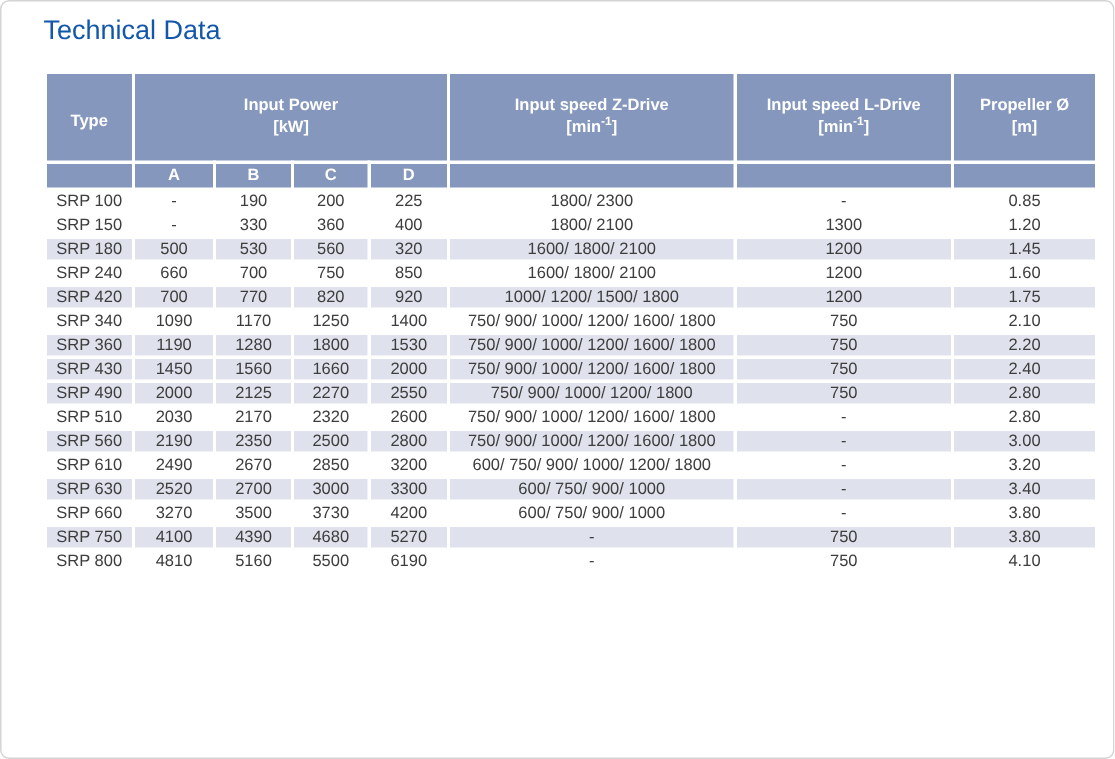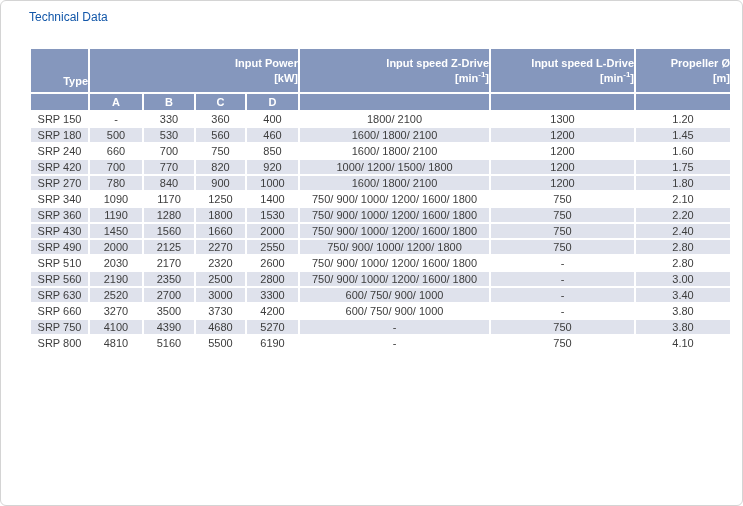--- a/index.html
+++ b/index.html
@@ -4,42 +4,42 @@
 <style>
   html,body{margin:0;padding:0;background:#fff;}
   body{font-family:"Liberation Sans","DejaVu Sans",sans-serif;-webkit-font-smoothing:antialiased;}
   .frame{
     width:743px;height:506px;box-sizing:border-box;
     background:#fff;border:1px solid #d4d4d4;border-radius:6px;
     overflow:hidden;position:relative;
   }
   .page-title{
     position:absolute;left:28px;top:9px;
-    font-size:12px;color:#1257a9;letter-spacing:0;
+    font-size:18px;color:#1257a9;letter-spacing:0;
   }
   table.tech{
     position:absolute;left:28px;top:46px;
     border-collapse:collapse;table-layout:fixed;
     width:701px;
     font-size:11px;color:#3d3d3d;
   }
   table.tech col.c-type{width:59px;}
   table.tech col.c-a{width:54px;}
   table.tech col.c-b{width:52px;}
   table.tech col.c-c{width:51px;}
   table.tech col.c-d{width:53px;}
   table.tech col.c-z{width:191px;}
   table.tech col.c-l{width:145px;}
   table.tech col.c-p{width:96px;}
   th,td{border:2px solid #ffffff;text-align:center;padding:0;overflow:hidden;white-space:nowrap;}
   thead th{
     background:#8597bd;color:#ffffff;font-weight:bold;font-size:11px;line-height:1.35;
   }
-  tr.hdr-main th{height:40px;vertical-align:middle;text-align:right;}
-  tr.hdr-main th.th-type{vertical-align:bottom;padding-bottom:3px;}
+  tr.hdr-main th{height:40px;vertical-align:middle;}
+  tr.hdr-main th.th-type{vertical-align:bottom;padding-bottom:18px;}
   tr.hdr-sub th{height:16px;vertical-align:middle;}
   sup.u{font-size:8px;vertical-align:super;line-height:0;}
   tbody td{height:14px;background:#ffffff;vertical-align:middle;}
   tbody tr.shaded td{background:#dfe2ec;}
 </style>
 </head>
 <body>
 
 <div class="frame">
 
@@ -82,35 +82,45 @@
         <th>B</th>
         <th>C</th>
         <th>D</th>
         <th></th>
         <th></th>
         <th></th>
       </tr>
     </thead>
     <tbody>
         <tr>
+    <td>SRP 100</td>
+    <td>-</td>
+    <td>190</td>
+    <td>200</td>
+    <td>225</td>
+    <td>1800/ 2300</td>
+    <td>-</td>
+    <td>0.85</td>
+  </tr>
+        <tr>
     <td>SRP 150</td>
     <td>-</td>
     <td>330</td>
     <td>360</td>
     <td>400</td>
     <td>1800/ 2100</td>
     <td>1300</td>
     <td>1.20</td>
   </tr>
         <tr class="shaded">
     <td>SRP 180</td>
     <td>500</td>
     <td>530</td>
     <td>560</td>
-    <td>460</td>
+    <td>320</td>
     <td>1600/ 1800/ 2100</td>
     <td>1200</td>
     <td>1.45</td>
   </tr>
         <tr>
     <td>SRP 240</td>
     <td>660</td>
     <td>700</td>
     <td>750</td>
     <td>850</td>
@@ -121,30 +131,20 @@
         <tr class="shaded">
     <td>SRP 420</td>
     <td>700</td>
     <td>770</td>
     <td>820</td>
     <td>920</td>
     <td>1000/ 1200/ 1500/ 1800</td>
     <td>1200</td>
     <td>1.75</td>
   </tr>
-        <tr class="shaded">
-    <td>SRP 270</td>
-    <td>780</td>
-    <td>840</td>
-    <td>900</td>
-    <td>1000</td>
-    <td>1600/ 1800/ 2100</td>
-    <td>1200</td>
-    <td>1.80</td>
-  </tr>
         <tr>
     <td>SRP 340</td>
     <td>1090</td>
     <td>1170</td>
     <td>1250</td>
     <td>1400</td>
     <td>750/ 900/ 1000/ 1200/ 1600/ 1800</td>
     <td>750</td>
     <td>2.10</td>
   </tr>
@@ -191,20 +191,30 @@
         <tr class="shaded">
     <td>SRP 560</td>
     <td>2190</td>
     <td>2350</td>
     <td>2500</td>
     <td>2800</td>
     <td>750/ 900/ 1000/ 1200/ 1600/ 1800</td>
     <td>-</td>
     <td>3.00</td>
   </tr>
+        <tr>
+    <td>SRP 610</td>
+    <td>2490</td>
+    <td>2670</td>
+    <td>2850</td>
+    <td>3200</td>
+    <td>600/ 750/ 900/ 1000/ 1200/ 1800</td>
+    <td>-</td>
+    <td>3.20</td>
+  </tr>
         <tr class="shaded">
     <td>SRP 630</td>
     <td>2520</td>
     <td>2700</td>
     <td>3000</td>
     <td>3300</td>
     <td>600/ 750/ 900/ 1000</td>
     <td>-</td>
     <td>3.40</td>
   </tr>

